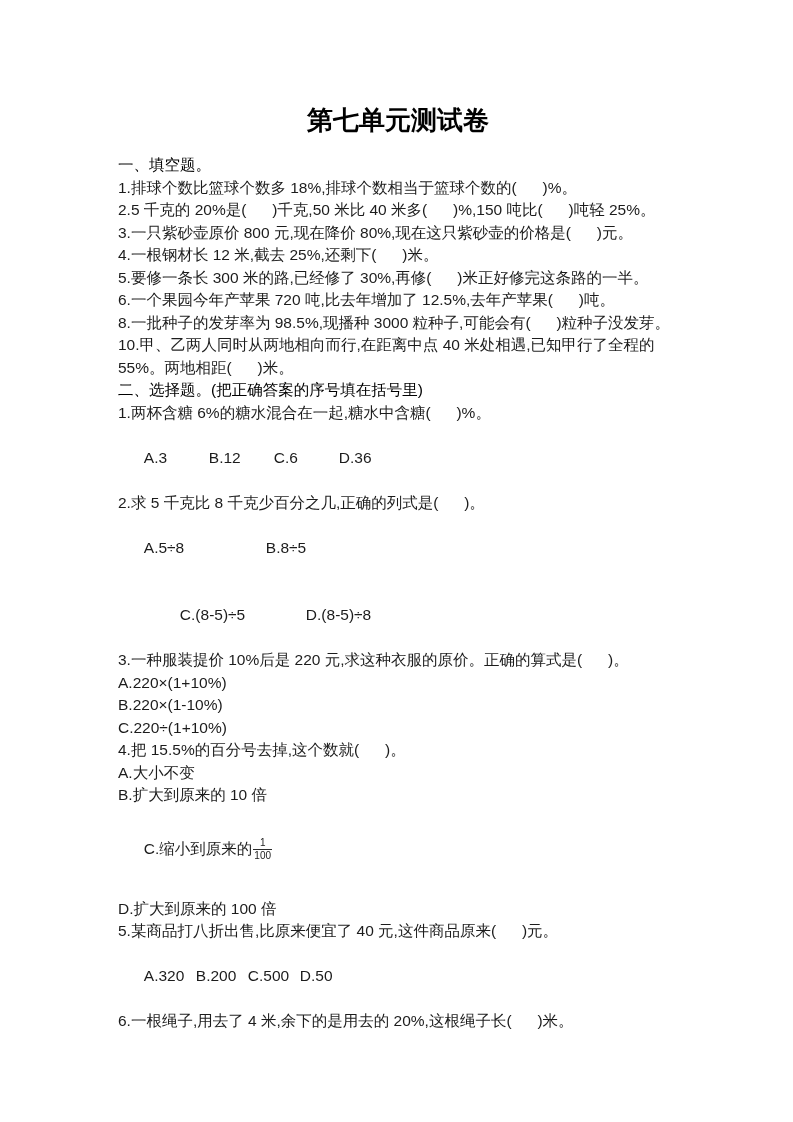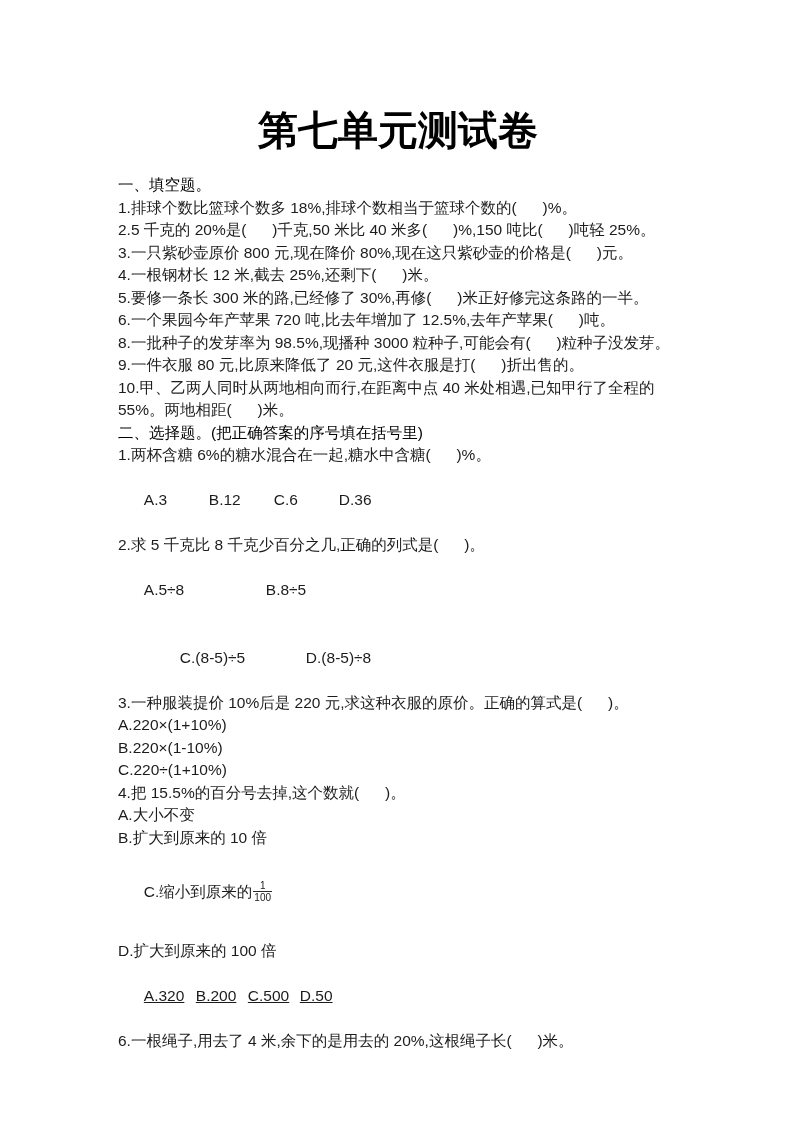--- a/index.html
+++ b/index.html
@@ -10,34 +10,34 @@
     color:#1c1c1c;
     position:relative;
     overflow:hidden;
   }
   .content {
     position:absolute;
     left:118px; top:103px;
     width:560px;
   }
   .title {
-    font-size:40px;
+    font-size:26px;
     font-weight:700;
     text-align:center;
     margin:0 0 16px 0;
     color:#000;
   }
   .line {
     font-size:15.5px;
     line-height:22.5px;
     white-space:pre-wrap;
   }
   .sec-header { color:#000000; }
   .opt { display:inline-block; }
-  .gw52  .opt { min-width:52px;text-decoration:underline; }
+  .gw52  .opt { min-width:52px; }
   .gw65  .opt { min-width:65px; }
   .gw90  .opt { min-width:90px;margin-left:36px; }
   .gw122 .opt { min-width:122px; }
   .frac {
     display:inline-flex;
     flex-direction:column;
     align-items:center;
     vertical-align:middle;
     font-size:10px;
     line-height:1.15;
@@ -56,21 +56,20 @@
 
   <div>
     <div class="line sec-header">一、填空题。</div>
     <div class="line">1.排球个数比篮球个数多 18%,排球个数相当于篮球个数的(      )%。</div>
     <div class="line">2.5 千克的 20%是(      )千克,50 米比 40 米多(      )%,150 吨比(      )吨轻 25%。</div>
     <div class="line">3.一只紫砂壶原价 800 元,现在降价 80%,现在这只紫砂壶的价格是(      )元。</div>
     <div class="line">4.一根钢材长 12 米,截去 25%,还剩下(      )米。</div>
     <div class="line">5.要修一条长 300 米的路,已经修了 30%,再修(      )米正好修完这条路的一半。</div>
     <div class="line">6.一个果园今年产苹果 720 吨,比去年增加了 12.5%,去年产苹果(      )吨。</div>
     <div class="line">8.一批种子的发芽率为 98.5%,现播种 3000 粒种子,可能会有(      )粒种子没发芽。</div>
-    <div class="line">9.一件衣服 80 元,比原来降低了 20 元,这件衣服是打(      )折出售的。</div>
     <div class="line">10.甲、乙两人同时从两地相向而行,在距离中点 40 米处相遇,已知甲行了全程的 55%。两地相距(      )米。</div>
   </div>
 
   <div>
     <div class="line sec-header">二、选择题。(把正确答案的序号填在括号里)</div>
 
     <div class="line">1.两杯含糖 6%的糖水混合在一起,糖水中含糖(      )%。</div>
     <div class="line gw65">
       <span class="opt">A.3</span><span class="opt">B.12</span><span class="opt">C.6</span><span class="opt">D.36</span>
     </div>
@@ -89,20 +88,21 @@
     <div class="line">C.220÷(1+10%)</div>
 
     <div class="line">4.把 15.5%的百分号去掉,这个数就(      )。</div>
     <div class="line">A.大小不变</div>
     <div class="line">B.扩大到原来的 10 倍</div>
     <div class="line frac-line">
       <span>C.缩小到原来的</span><span class="frac"><span class="num">1</span><span class="den">100</span></span>
     </div>
     <div class="line">D.扩大到原来的 100 倍</div>
 
+    <div class="line">5.某商品打八折出售,比原来便宜了 40 元,这件商品原来(      )元。</div>
     <div class="line gw52">
       <span class="opt">A.320</span><span class="opt">B.200</span><span class="opt">C.500</span><span class="opt">D.50</span>
     </div>
 
     <div class="line">6.一根绳子,用去了 4 米,余下的是用去的 20%,这根绳子长(      )米。</div>
 
   </div>
 
 </div>
 

